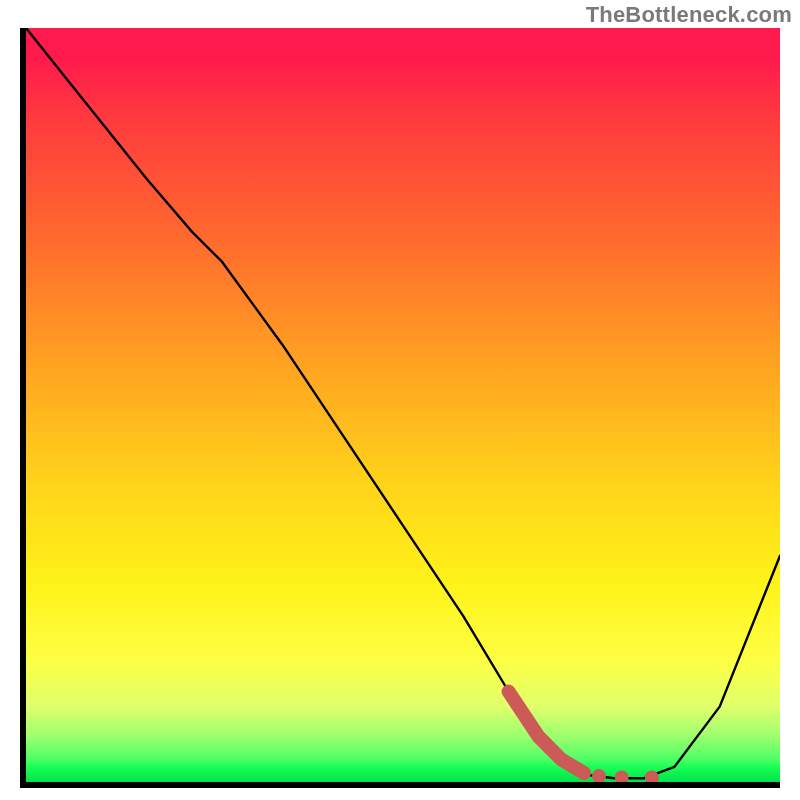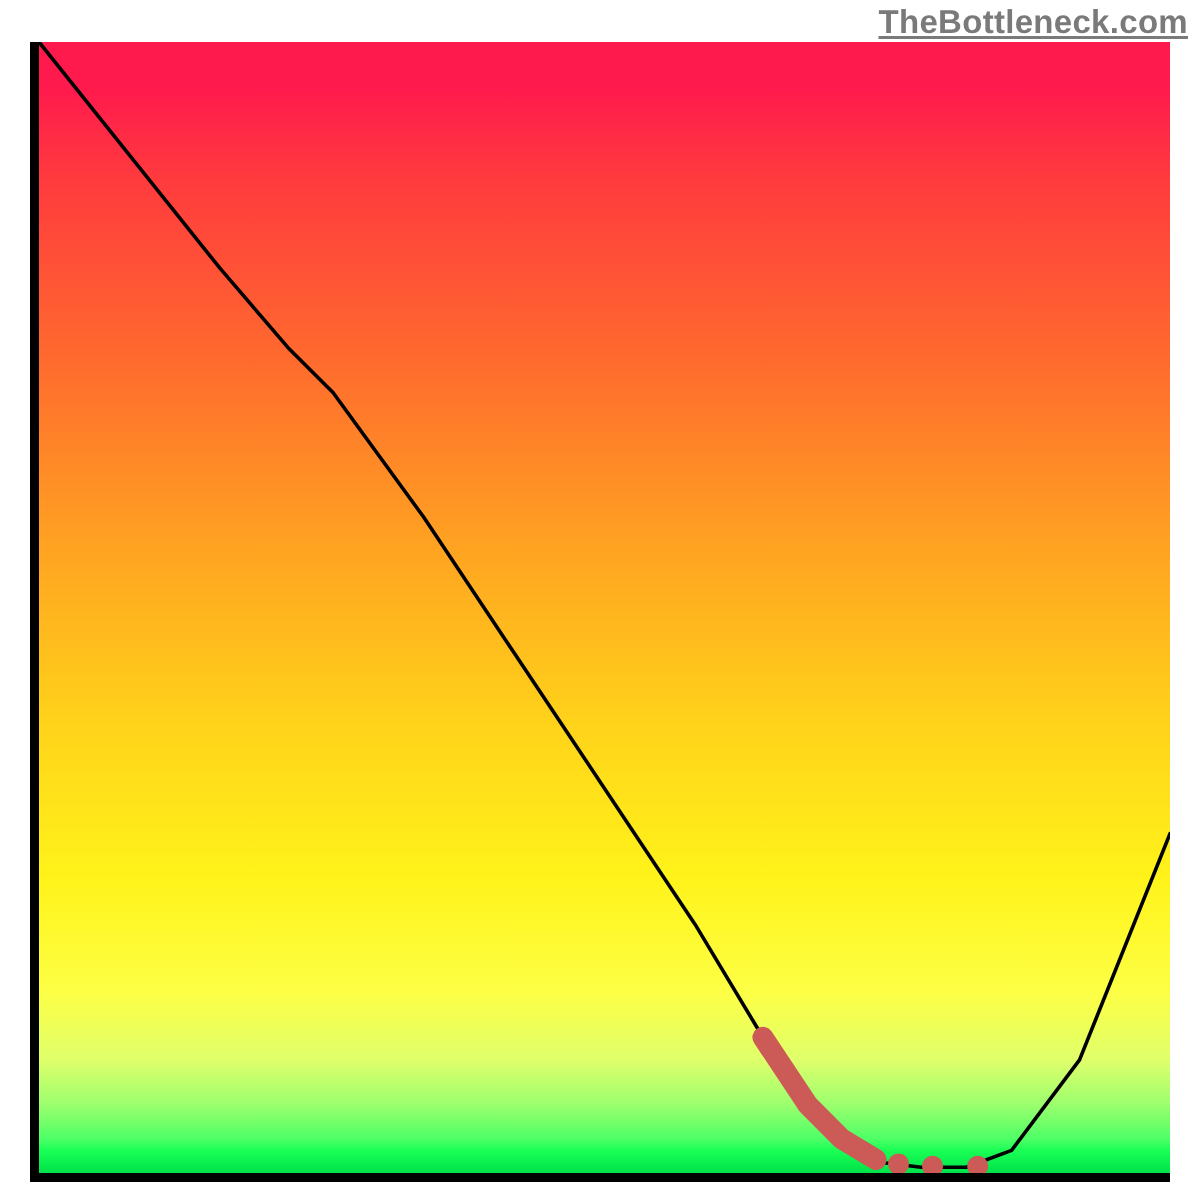--- a/index.html
+++ b/index.html
@@ -16,21 +16,20 @@
     height: 800px;
   }
   .attribution {
     position: absolute;
     top: 2px;
     right: 8px;
     font-size: 22px;
     font-weight: 600;
     color: #7a7a7a;
     letter-spacing: 0.2px;
-    text-decoration: underline;
   }
   .plot-border {
     position: absolute;
     left: 20px;
     top: 28px;
     width: 760px;
     height: 760px;
     border-left: 6px solid #000;
     border-bottom: 6px solid #000;
     box-sizing: border-box;

